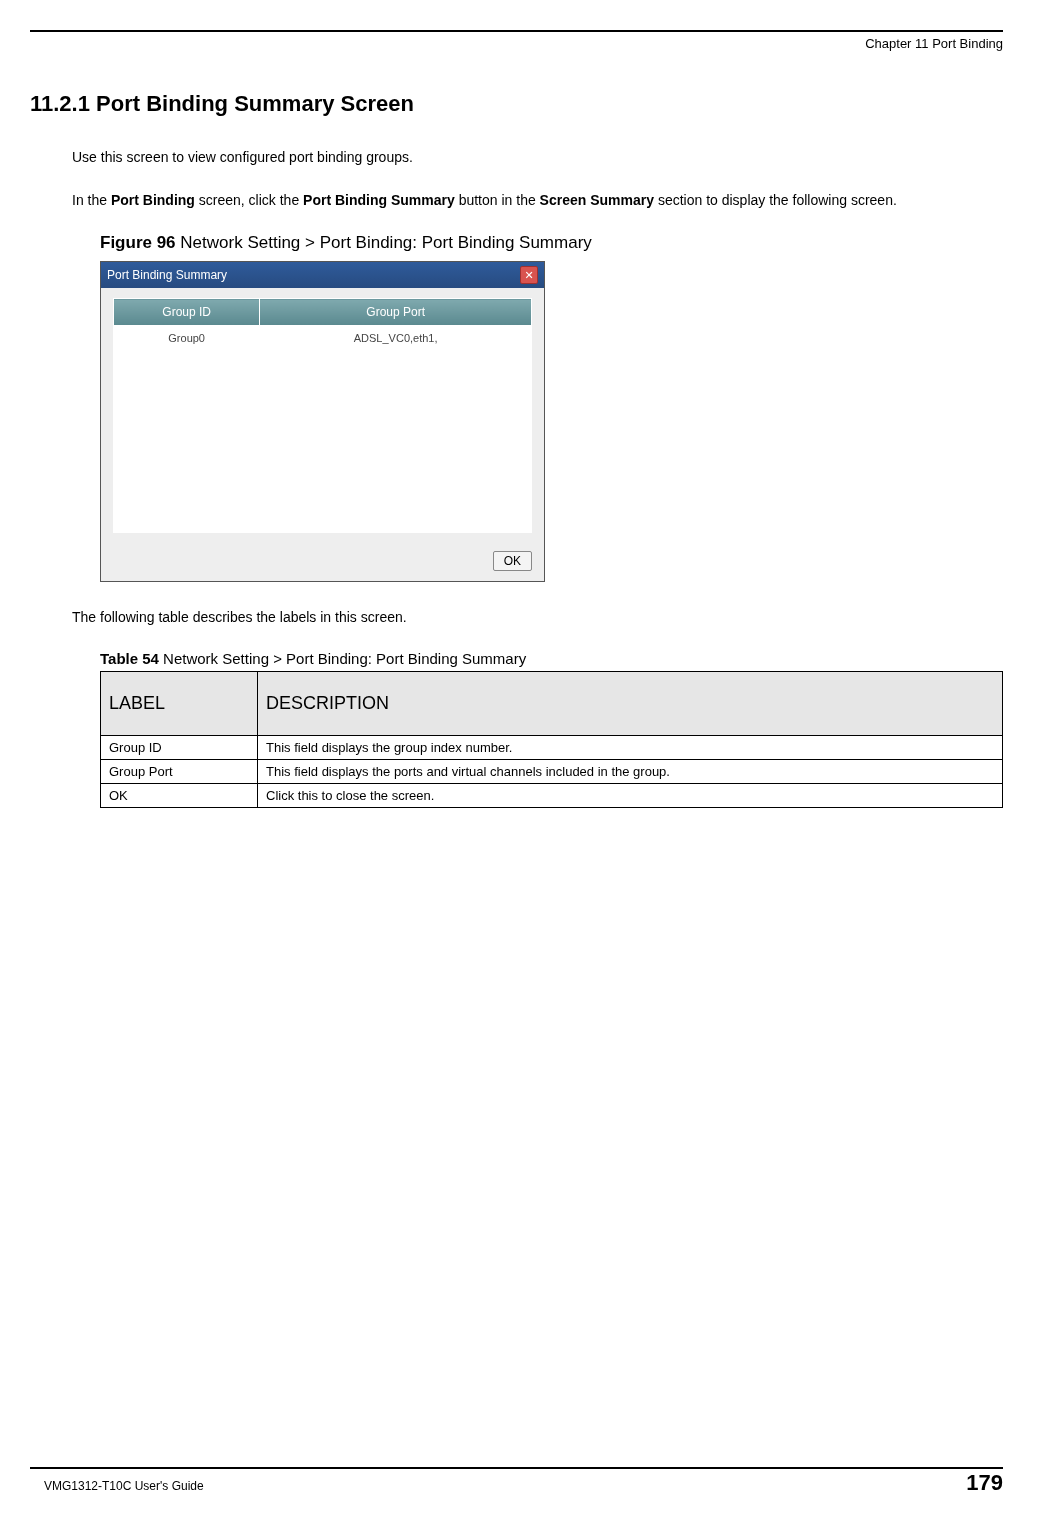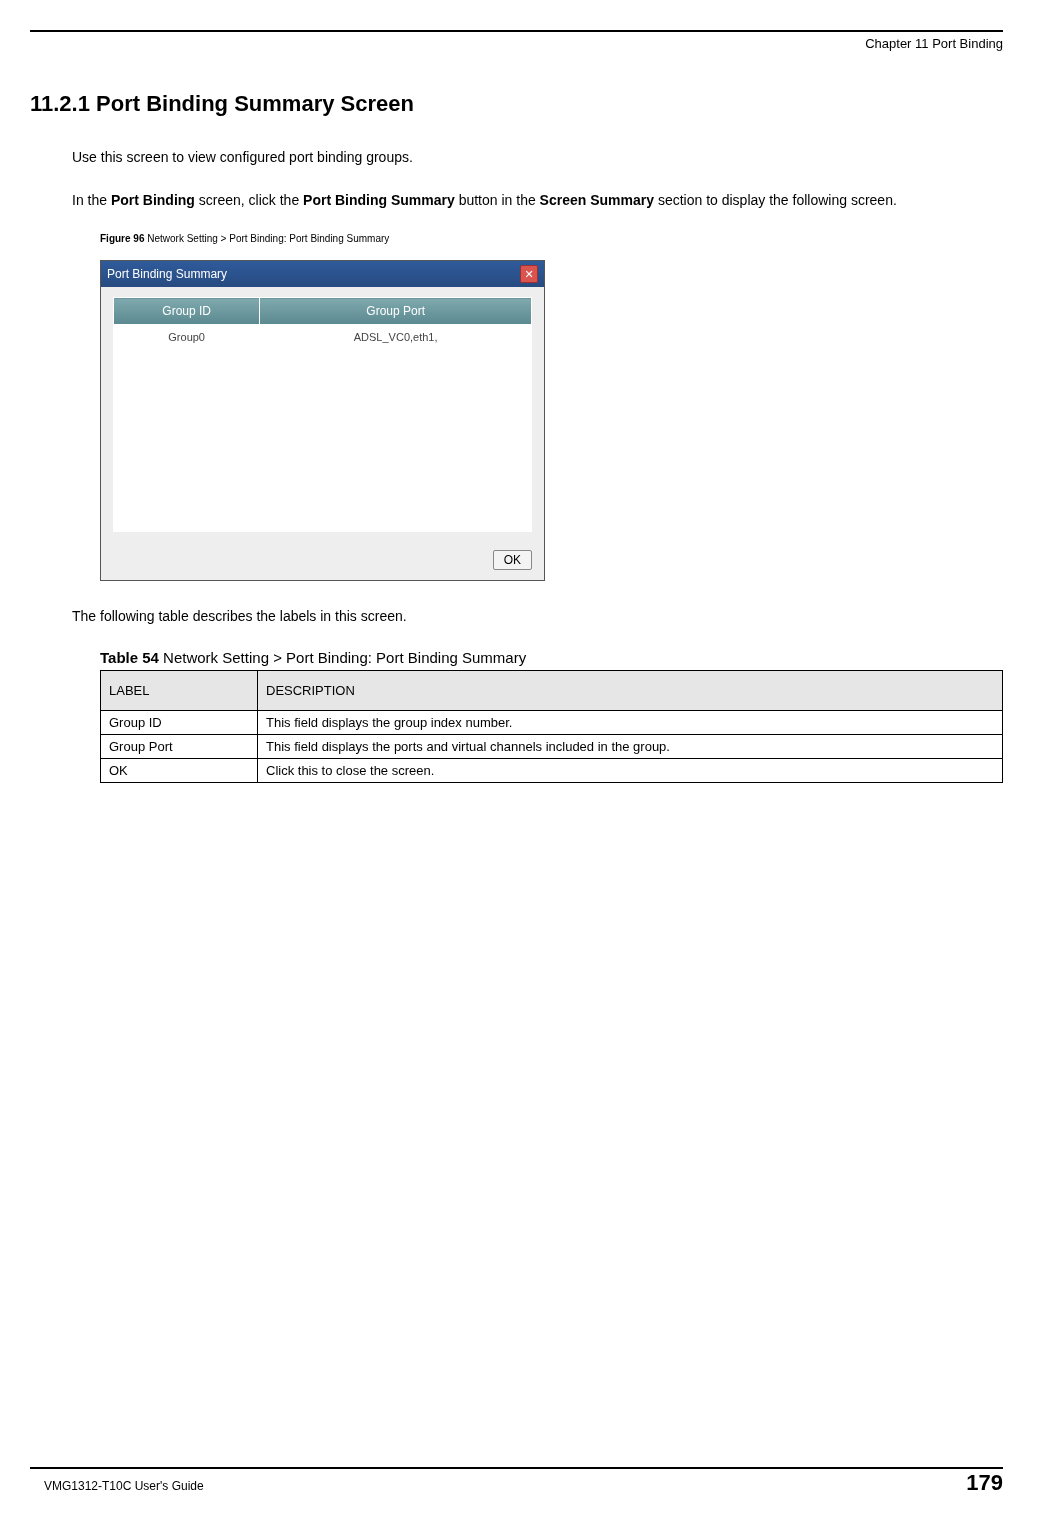--- a/index.html
+++ b/index.html
@@ -32,22 +32,22 @@
     font-family: Arial, Verdana, sans-serif;
   }
   .body-text {
     margin-left: 42px;
     margin-bottom: 22px;
     line-height: 1.5;
   }
   .body-text .b { font-weight: bold; }
   .figure-caption {
     margin-left: 70px;
-    margin-bottom: 16px;
-    font-size: 10px;
+    margin-bottom: 8px;
+    font-size: 17px;
   }
   .figure-caption .b { font-weight: bold; }
   .table-caption {
     margin-left: 70px;
     margin-bottom: 4px;
     font-size: 15px;
   }
   .table-caption .b { font-weight: bold; }
 
   
@@ -127,22 +127,22 @@
   
   .desc-table {
     margin-left: 70px;
     border-collapse: collapse;
     width: calc(100% - 70px);
   }
   .desc-table th {
     background: #e6e6e6;
     text-align: left;
     font-weight: normal;
-    font-size: 13px;
-    padding: 12px 8px;
+    font-size: 18px;
+    padding: 21px 8px;
     border: 1px solid #000;
   }
   .desc-table td {
     font-size: 13px;
     padding: 4px 8px;
     border: 1px solid #000;
   }
   .desc-table .col-label { width: 140px; }
 
   

